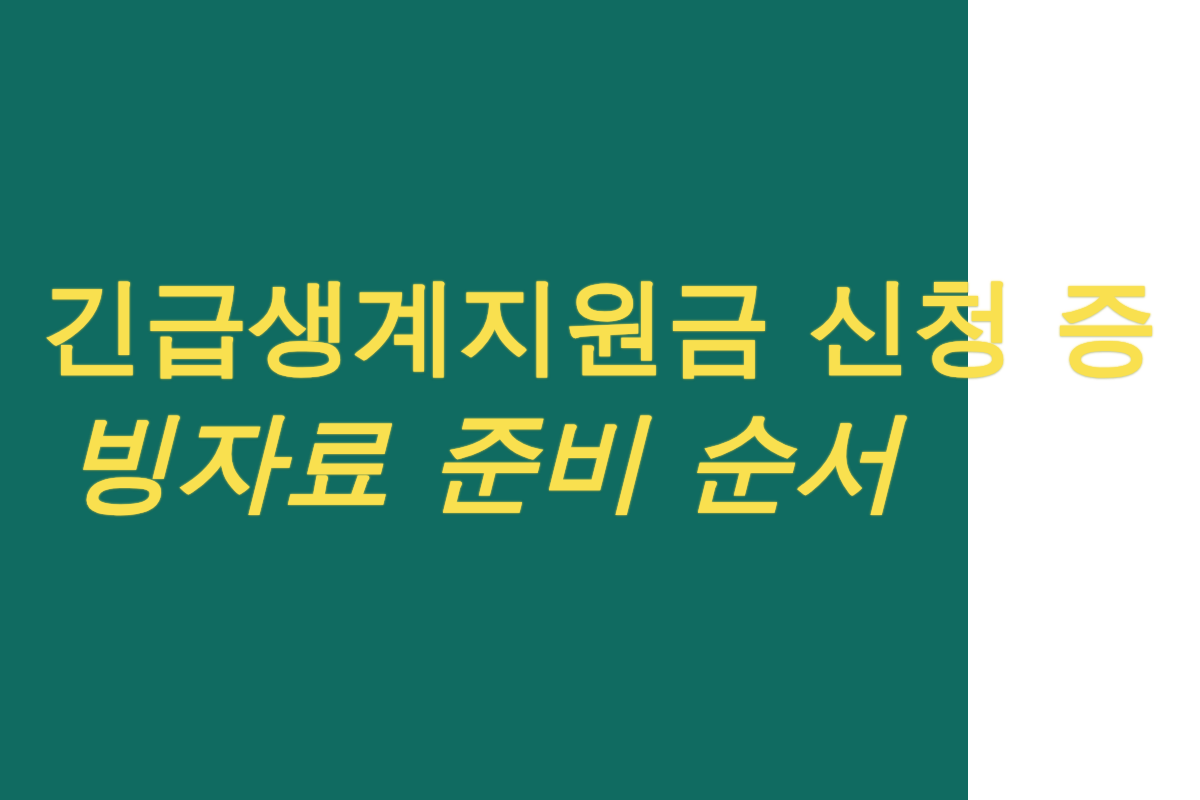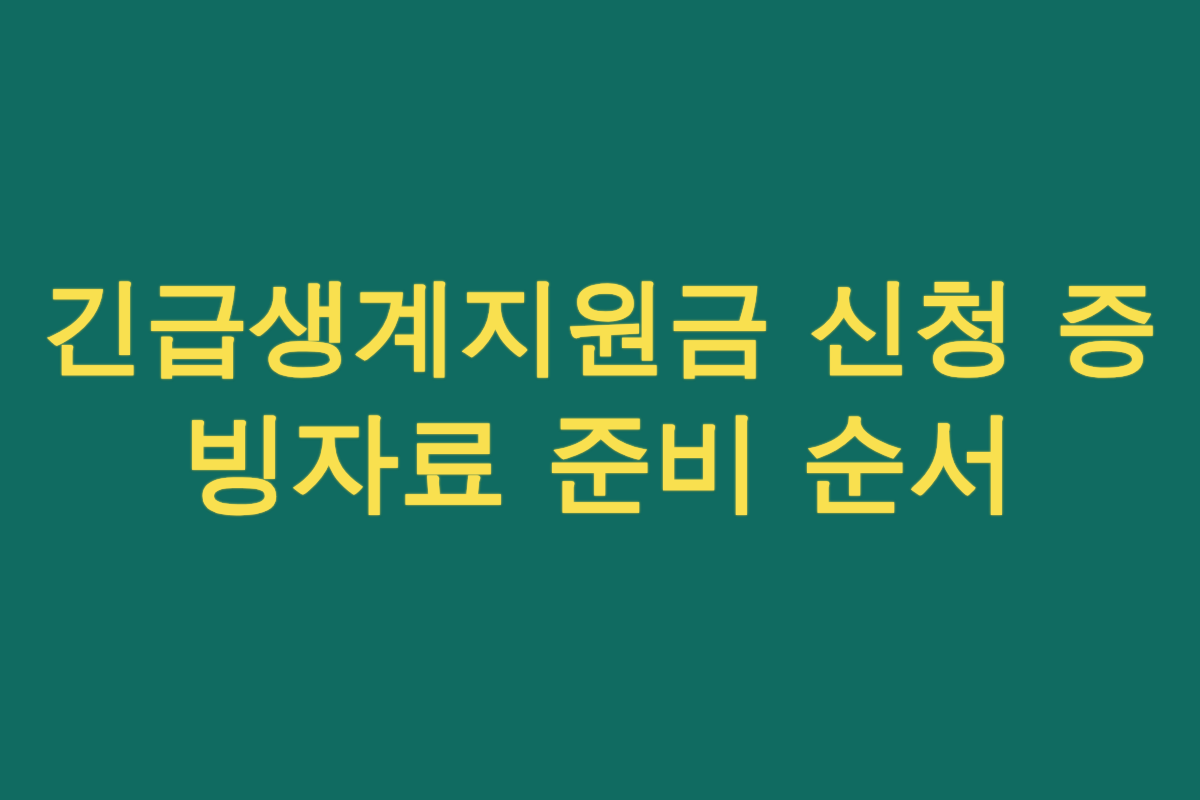--- a/index.html
+++ b/index.html
@@ -8,21 +8,21 @@
     padding: 0;
   }
   body {
     width: 1200px;
     height: 800px;
     overflow: hidden;
     font-family: "Liberation Sans", sans-serif;
   }
   #banner {
     position: relative;
-    width: 1200px;
+    width: 968px;
     height: 800px;
     background: #106B61;
     display: flex;
     align-items: center;
     justify-content: center;
     box-sizing: border-box;
   }
   #title-block {
     width: 100%;
     text-align: center;
@@ -41,20 +41,21 @@
     letter-spacing: 0.5px;
     white-space: nowrap;
     
     text-shadow:
       0 0 1.5px #F9E04F,
       0 0 3px rgba(249, 224, 79, 0.55),
       0 1px 2px rgba(8, 60, 54, 0.35);
   }
   .title-line.line-2 {
     font-size: 108px;
+    font-style: italic;
   }
 </style>
 </head>
 <body>
 
 <div id="banner" style="background: rgb(16, 107, 97);">
   <div id="title-block">
     <span class="title-line line-1" style="color: rgb(249, 224, 79); font-size: 104px;">긴급생계지원금 신청 증</span>
     <span class="title-line line-2" style="color: rgb(249, 224, 79);">빙자료 준비 순서</span>
   </div>

